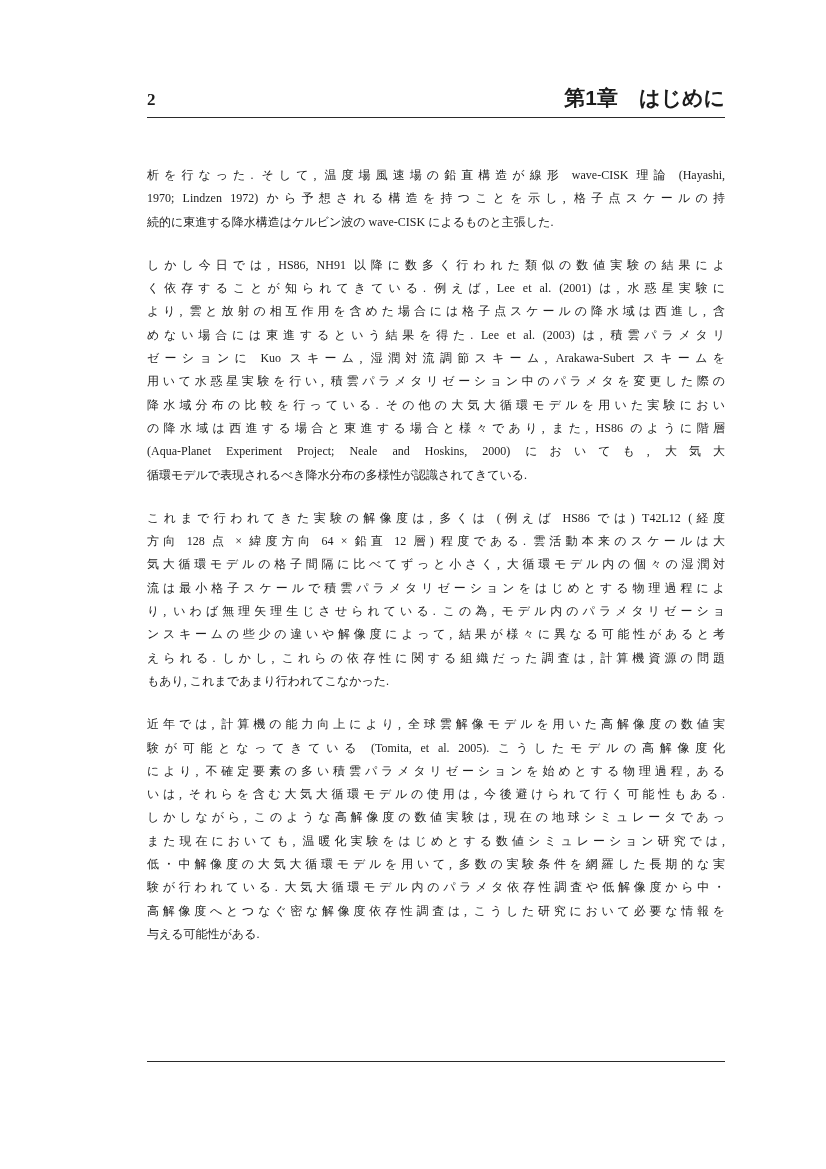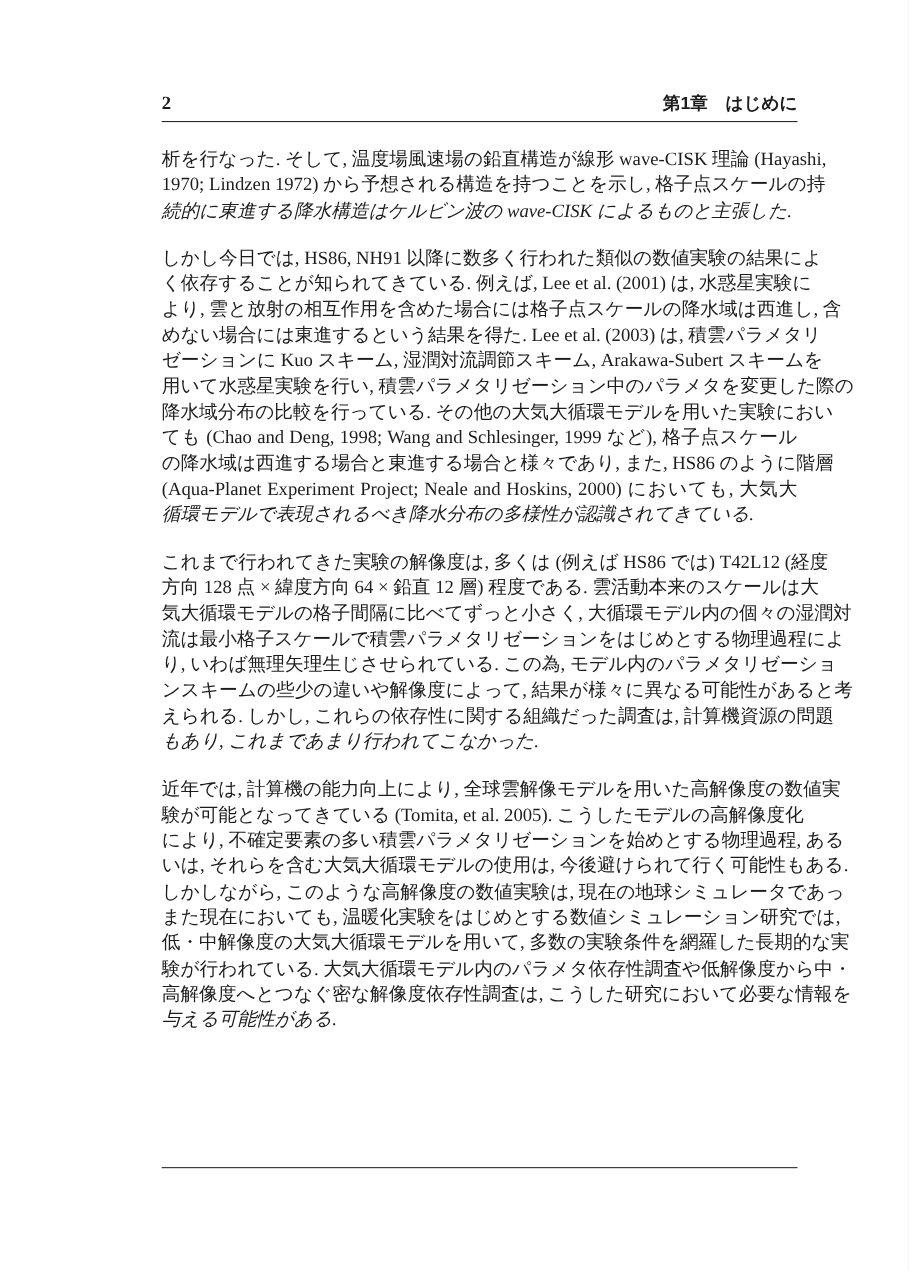--- a/index.html
+++ b/index.html
@@ -21,45 +21,44 @@
     display:flex;
     justify-content:space-between;
     align-items:baseline;
   }
   .pagenum {
     font-size:17px;
     font-weight:bold;
     font-family:"Liberation Serif","DejaVu Serif",serif;
   }
   .chaptitle {
-    font-size:16px;
+    font-size:21px;
     font-weight:bold;
     font-family:"Liberation Sans","DejaVu Sans",sans-serif;
   }
   .headrule {
     margin-top:5px;
     border-bottom:1.6px solid #2a2a2a;
     height:0;
   }
   .bodytext {
-    margin-top:22px;
-    font-size:17px;
+    margin-top:46px;
+    font-size:12px;
   }
   .para { margin:0 0 20px 0; }
   .para:last-child { margin-bottom:0; }
   .tline {
     height:23.3px;
     line-height:23.3px;
     white-space:nowrap;
     text-align:justify;
     text-align-last:justify;
   }
   .tline.lastline {
     text-align-last:left;
-    font-style:italic;
   }
   .it { }
   .footrule {
     position:absolute;
     left:147px; top:1061px;
     width:578px;
     border-bottom:1.8px solid #2a2a2a;
     height:0;
   }
 </style>
@@ -80,21 +79,20 @@
           <div class="tline lastline"><span>続的に東進する降水構造はケルビン波の wave-CISK によるものと主張した.</span></div>
         </div>
         <div class="para">
           <div class="tline"><span>しかし今日では, HS86, NH91 以降に数多く行われた類似の数値実験の結果によ</span></div>
           <div class="tline"><span>く依存することが知られてきている. 例えば, Lee </span><span class="it">et al.</span><span> (2001) は, 水惑星実験に</span></div>
           <div class="tline"><span>より, 雲と放射の相互作用を含めた場合には格子点スケールの降水域は西進し, 含</span></div>
           <div class="tline"><span>めない場合には東進するという結果を得た. Lee </span><span class="it">et al.</span><span> (2003) は, 積雲パラメタリ</span></div>
           <div class="tline"><span>ゼーションに Kuo スキーム, 湿潤対流調節スキーム, Arakawa-Subert スキームを</span></div>
           <div class="tline"><span>用いて水惑星実験を行い, 積雲パラメタリゼーション中のパラメタを変更した際の</span></div>
           <div class="tline"><span>降水域分布の比較を行っている. その他の大気大循環モデルを用いた実験におい</span></div>
-          <div class="tline"><span>ても (Chao and Deng, 1998; Wang and Schlesinger, 1999 など), 格子点スケール</span></div>
           <div class="tline"><span>の降水域は西進する場合と東進する場合と様々であり, また, HS86 のように階層</span></div>
           <div class="tline"><span>(Aqua-Planet Experiment Project; Neale and Hoskins, 2000) においても, 大気大</span></div>
           <div class="tline lastline"><span>循環モデルで表現されるべき降水分布の多様性が認識されてきている.</span></div>
         </div>
         <div class="para">
           <div class="tline"><span>これまで行われてきた実験の解像度は, 多くは (例えば HS86 では) T42L12 (経度</span></div>
           <div class="tline"><span>方向 128 点 × 緯度方向 64 × 鉛直 12 層) 程度である. 雲活動本来のスケールは大</span></div>
           <div class="tline"><span>気大循環モデルの格子間隔に比べてずっと小さく, 大循環モデル内の個々の湿潤対</span></div>
           <div class="tline"><span>流は最小格子スケールで積雲パラメタリゼーションをはじめとする物理過程によ</span></div>
           <div class="tline"><span>り, いわば無理矢理生じさせられている. この為, モデル内のパラメタリゼーショ</span></div>

